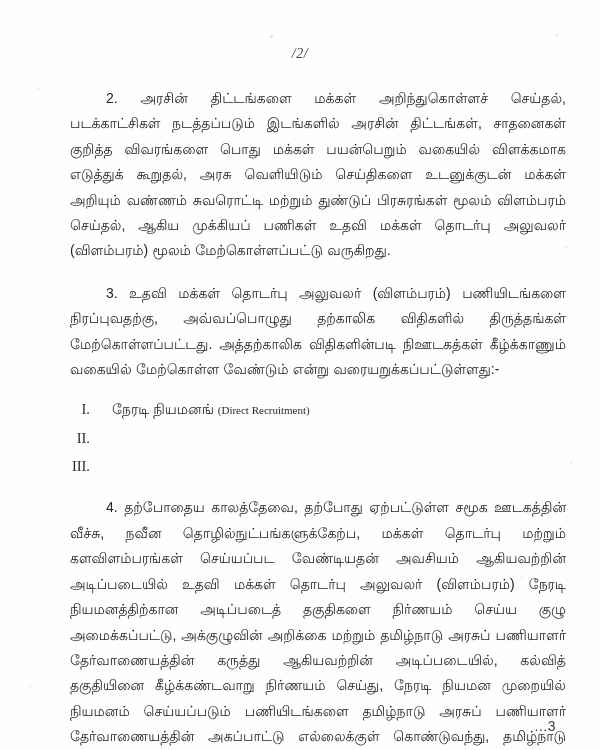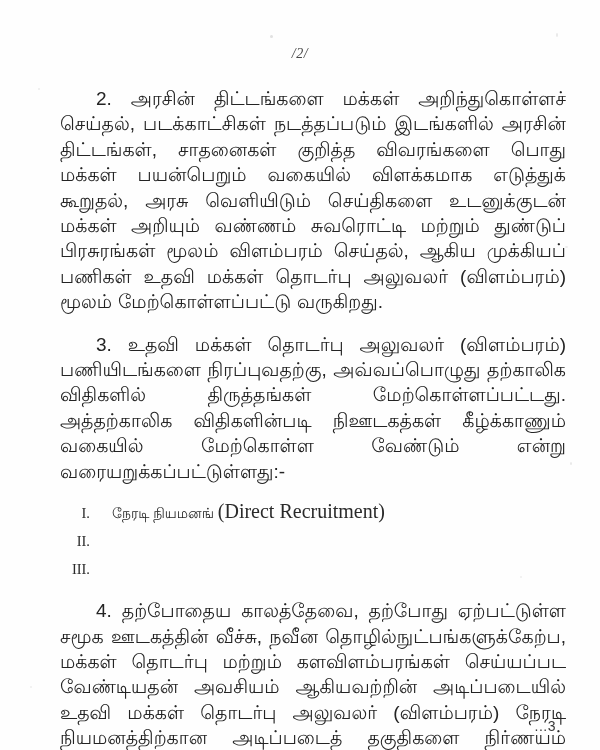--- a/index.html
+++ b/index.html
@@ -53,24 +53,24 @@
   .content {
     position: absolute;
     left: 58px;
     top: 86px;
     width: 508px;
   }
 
   .para {
     text-align: justify;
     text-justify: inter-word;
-    font-size: 19px;
+    font-size: 14px;
     line-height: 25.4px;
     color: #242424;
-    margin: 0 0 15px 2px;
+    margin: 0 0 15px 12px;
     word-spacing: .5px;
   }
   .para .indent {
     display: inline-block;
     width: 36px;
   }
   .para .num {
     font-family: "Liberation Sans", sans-serif;
   }
 
@@ -98,21 +98,21 @@
     padding-right: 22px;
     box-sizing: border-box;
     color: #2a2a2a;
     font-size: 14.5px;
   }
   .list .item-text {
     color: #242424;
   }
   .list .en {
     font-family: "Liberation Serif", serif;
-    font-size: 20px;
+    font-size: 11px;
     color: #2a2a2a;
   }
 
   .footer-marker {
     position: absolute;
     bottom: 16px;
     right: 44px;
     font-family: "Liberation Sans", sans-serif;
     font-size: 14px;
     color: #3a3a3a;

